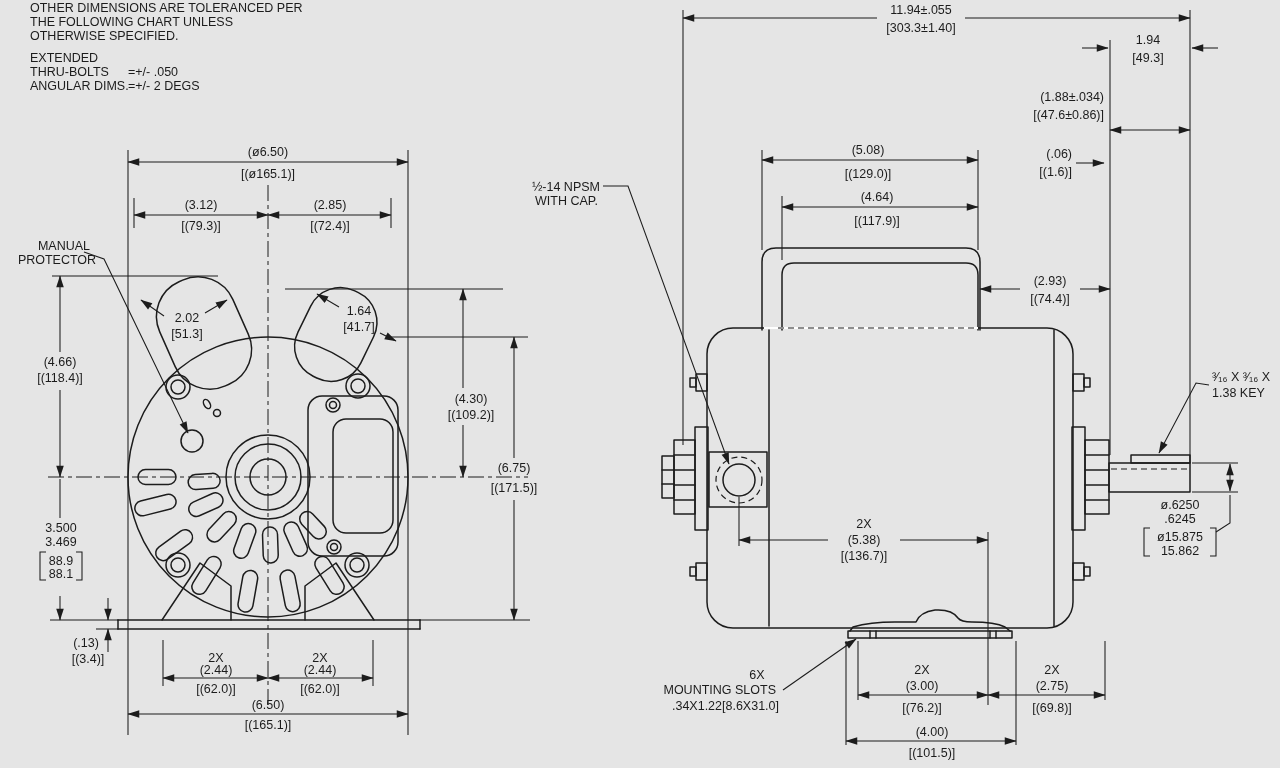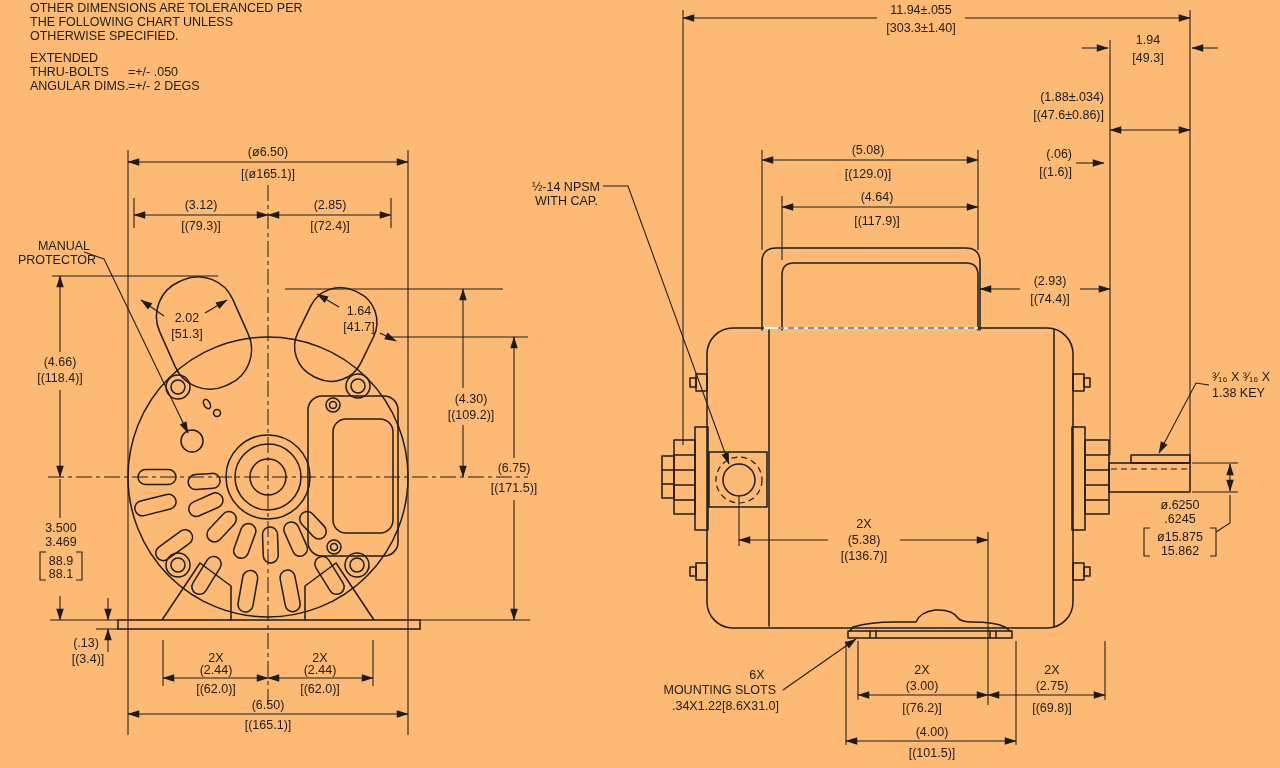--- a/index.html
+++ b/index.html
@@ -1,16 +1,16 @@
 <!DOCTYPE html>
 <html><head>
 <meta charset="utf-8">
 <style>
   html,body{margin:0;padding:0;background:#ffffff;}
-  .stage{position:relative;width:1280px;height:768px;background:#fdba74;overflow:hidden;}
+  .stage{position:relative;width:1280px;height:768px;background:#e5e5e5;overflow:hidden;}
   svg{display:block;}
   .o{fill:none;stroke:#1c1c1c;stroke-width:1.5;stroke-linejoin:round;stroke-linecap:round;}
   .d{fill:none;stroke:#1c1c1c;stroke-width:1.05;}
   .cl{fill:none;stroke:#1c1c1c;stroke-width:1;stroke-dasharray:16 4 4 4;}
   .hid{fill:none;stroke:#1c1c1c;stroke-width:1.2;stroke-dasharray:6 4;}
   .t{font-family:"Liberation Sans","DejaVu Sans",sans-serif;font-size:12.5px;fill:#1c1c1c;}
   .tm{text-anchor:middle;}
   .te{text-anchor:end;}
   .wh{fill:none;stroke:#ffffff;stroke-width:2.2;}
 </style>

